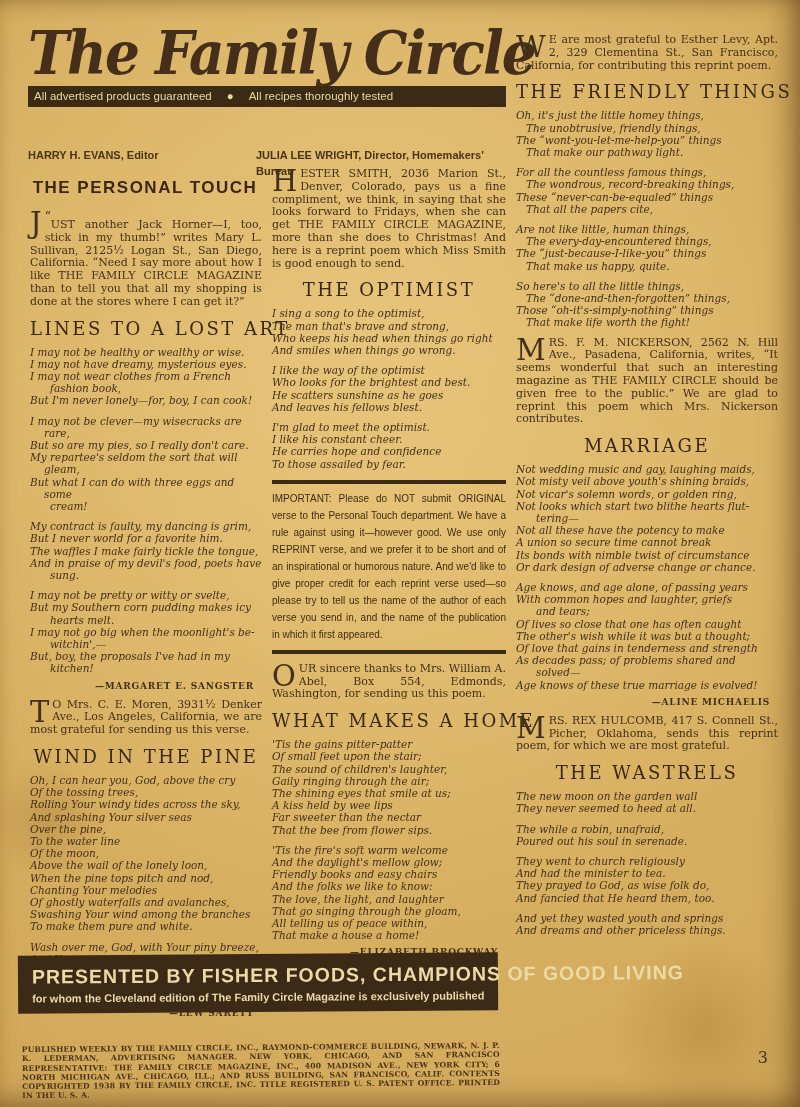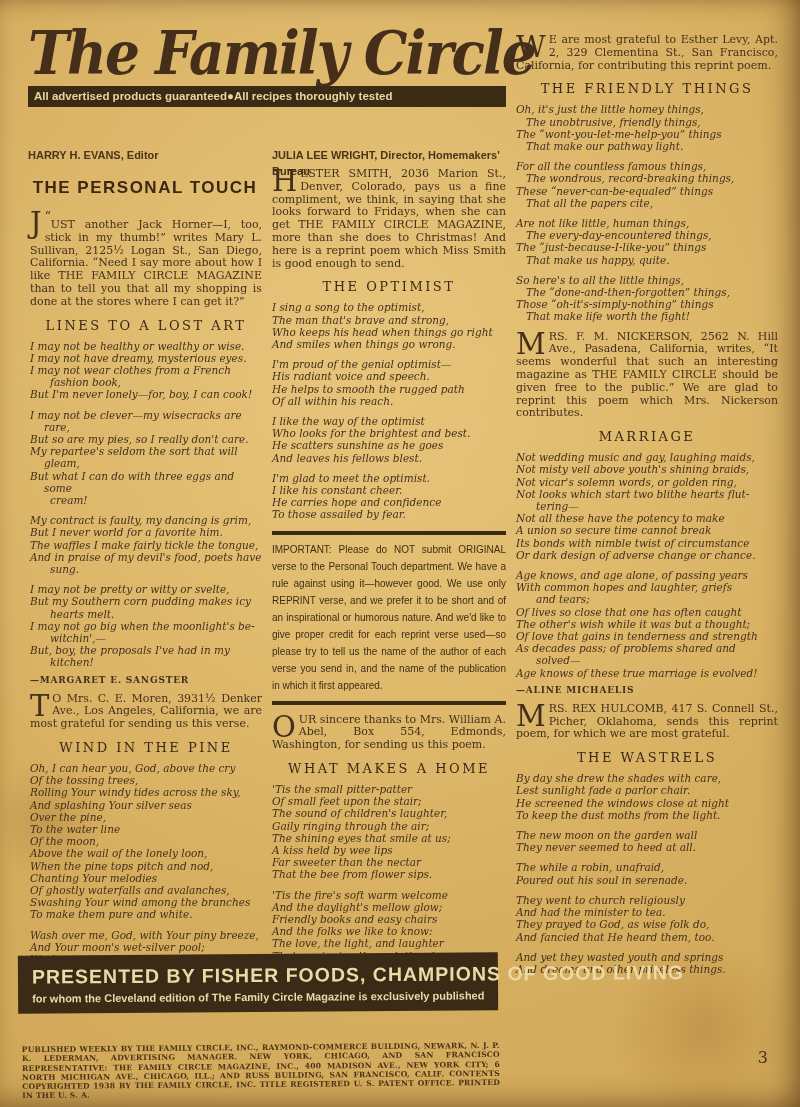--- a/index.html
+++ b/index.html
@@ -25,32 +25,32 @@
     letter-spacing:-2px;
     color:#452f1a;
     white-space:nowrap;
     transform:scaleY(1.08);
   }
   .guarantee-bar{
     margin-top:2px;
     background:#3b2b15;
     color:#e9d7a2;
     font-family:"Liberation Sans",sans-serif;
-    font-weight:bold;font-size:11.5px;
+    font-weight:normal;font-size:11.5px;
     padding:4px 6px 5px 6px;
-    display:flex;align-items:center;gap:0;
+    display:flex;align-items:center;gap:15px;
     white-space:nowrap;
   }
   .credits{
     margin-top:6px;
     font-family:"Liberation Sans",sans-serif;
     font-weight:bold;font-size:11px;line-height:16px;
     color:#4a3318;
   }
-  .credits .row{display:flex;gap:16px;margin-top:40px;}
+  .credits .row{display:flex;gap:0;margin-top:40px;}
   .credits .row span:first-child{width:228px;flex:none;}
   
   .col{position:absolute;}
   .col1{left:30px;top:178px;width:232px;}
   .col2{left:272px;top:168px;width:234px;}
   .col3{left:516px;top:34px;width:262px;}
   .section-heading{
     font-family:"Liberation Sans",sans-serif;
     font-weight:bold;font-size:17px;letter-spacing:1.5px;
     color:#3c2713;text-align:center;margin:0 2px 12px 0;
@@ -61,29 +61,29 @@
   }
   .dropcap{
     float:left;
     font-size:29px;line-height:24px;
     padding:1px 3px 0 0;
     font-weight:normal;
   }
   .oq{font-size:12px;vertical-align:8px;}
   .poem-title{
     font-family:"DejaVu Serif",serif;
-    font-size:13px;letter-spacing:2.5px;
+    font-size:18px;letter-spacing:2.5px;
     text-align:center;color:#3a2817;
     margin:9px 0 7px 0;white-space:nowrap;
   }
   .stanza{margin:0 0 8px 0;font-style:italic;font-size:10.5px;line-height:12.2px;}
   .stanza .pline{white-space:pre-wrap;padding-left:14px;text-indent:-14px;}
   .attribution{
     font-size:9px;font-weight:bold;letter-spacing:.8px;
-    padding-right:8px;margin:-2px 0 8px 0;
+    text-align:right;padding-right:8px;margin:-2px 0 8px 0;
     font-style:normal;
   }
   .important-box{
     border-top:4px solid #3b2b15;
     border-bottom:4px solid #3b2b15;
     margin:10px 0 9px 0;padding:6px 0 7px 0;
     font-family:"Liberation Sans",sans-serif;
     font-weight:normal;font-size:10px;line-height:17px;
     text-align:justify;color:#402d15;
   }
@@ -197,45 +197,39 @@
     <p class="lead"><span class="dropcap">H</span><span>ESTER SMITH, 2036 Marion St., Denver, Colorado, pays us a fine compliment, we think, in saying that she looks forward to Fridays, when she can get THE FAMILY CIRCLE MAGAZINE, more than she does to Christmas! And here is a reprint poem which Miss Smith is good enough to send.</span></p>
 
     <div class="poem-title">THE OPTIMIST</div>
     <div class="stanza">
         <div class="pline">I sing a song to the optimist,</div>
         <div class="pline">The man that's brave and strong,</div>
         <div class="pline">Who keeps his head when things go right</div>
         <div class="pline">And smiles when things go wrong.</div>
       </div>
     <div class="stanza">
-        <div class="pline">I'm proud of the genial optimist—</div>
-        <div class="pline">His radiant voice and speech.</div>
-        <div class="pline">He helps to smooth the rugged path</div>
-        <div class="pline">Of all within his reach.</div>
-      </div>
-    <div class="stanza">
         <div class="pline">I like the way of the optimist</div>
         <div class="pline">Who looks for the brightest and best.</div>
         <div class="pline">He scatters sunshine as he goes</div>
         <div class="pline">And leaves his fellows blest.</div>
       </div>
     <div class="stanza">
         <div class="pline">I'm glad to meet the optimist.</div>
         <div class="pline">I like his constant cheer.</div>
         <div class="pline">He carries hope and confidence</div>
         <div class="pline">To those assailed by fear.</div>
       </div>
 
     <div class="important-box">IMPORTANT: Please do NOT submit ORIGINAL verse to the Personal Touch department. We have a rule against using it—however good. We use only REPRINT verse, and we prefer it to be short and of an inspirational or humorous nature. And we'd like to give proper credit for each reprint verse used—so please try to tell us the name of the author of each verse you send in, and the name of the publication in which it first appeared.</div>
 
     <p class="lead"><span class="dropcap">O</span><span>UR sincere thanks to Mrs. William A. Abel, Box 554, Edmonds, Washington, for sending us this poem.</span></p>
 
     <div class="poem-title">WHAT MAKES A HOME</div>
     <div class="stanza">
-        <div class="pline">'Tis the small pitter-patter</div>
+        <div class="pline">'Tis the gains pitter-patter</div>
         <div class="pline">Of small feet upon the stair;</div>
         <div class="pline">The sound of children's laughter,</div>
         <div class="pline">Gaily ringing through the air;</div>
         <div class="pline">The shining eyes that smile at us;</div>
         <div class="pline">A kiss held by wee lips</div>
         <div class="pline">Far sweeter than the nectar</div>
         <div class="pline">That the bee from flower sips.</div>
       </div>
     <div class="stanza">
         <div class="pline">'Tis the fire's soft warm welcome</div>
@@ -303,26 +297,20 @@
         <div class="pline">As decades pass; of problems shared and</div>
         <div class="pline">      solved—</div>
         <div class="pline">Age knows of these true marriage is evolved!</div>
       </div>
     <div class="attribution">—ALINE MICHAELIS</div>
 
     <p class="lead"><span class="dropcap">M</span><span>RS. REX HULCOMB, 417 S. Connell St., Picher, Oklahoma, sends this reprint poem, for which we are most grateful.</span></p>
 
     <div class="poem-title">THE WASTRELS</div>
     <div class="stanza">
-        <div class="pline">By day she drew the shades with care,</div>
-        <div class="pline">Lest sunlight fade a parlor chair.</div>
-        <div class="pline">He screened the windows close at night</div>
-        <div class="pline">To keep the dust moths from the light.</div>
-      </div>
-    <div class="stanza">
         <div class="pline">The new moon on the garden wall</div>
         <div class="pline">They never seemed to heed at all.</div>
       </div>
     <div class="stanza">
         <div class="pline">The while a robin, unafraid,</div>
         <div class="pline">Poured out his soul in serenade.</div>
       </div>
     <div class="stanza">
         <div class="pline">They went to church religiously</div>
         <div class="pline">And had the minister to tea.</div>

